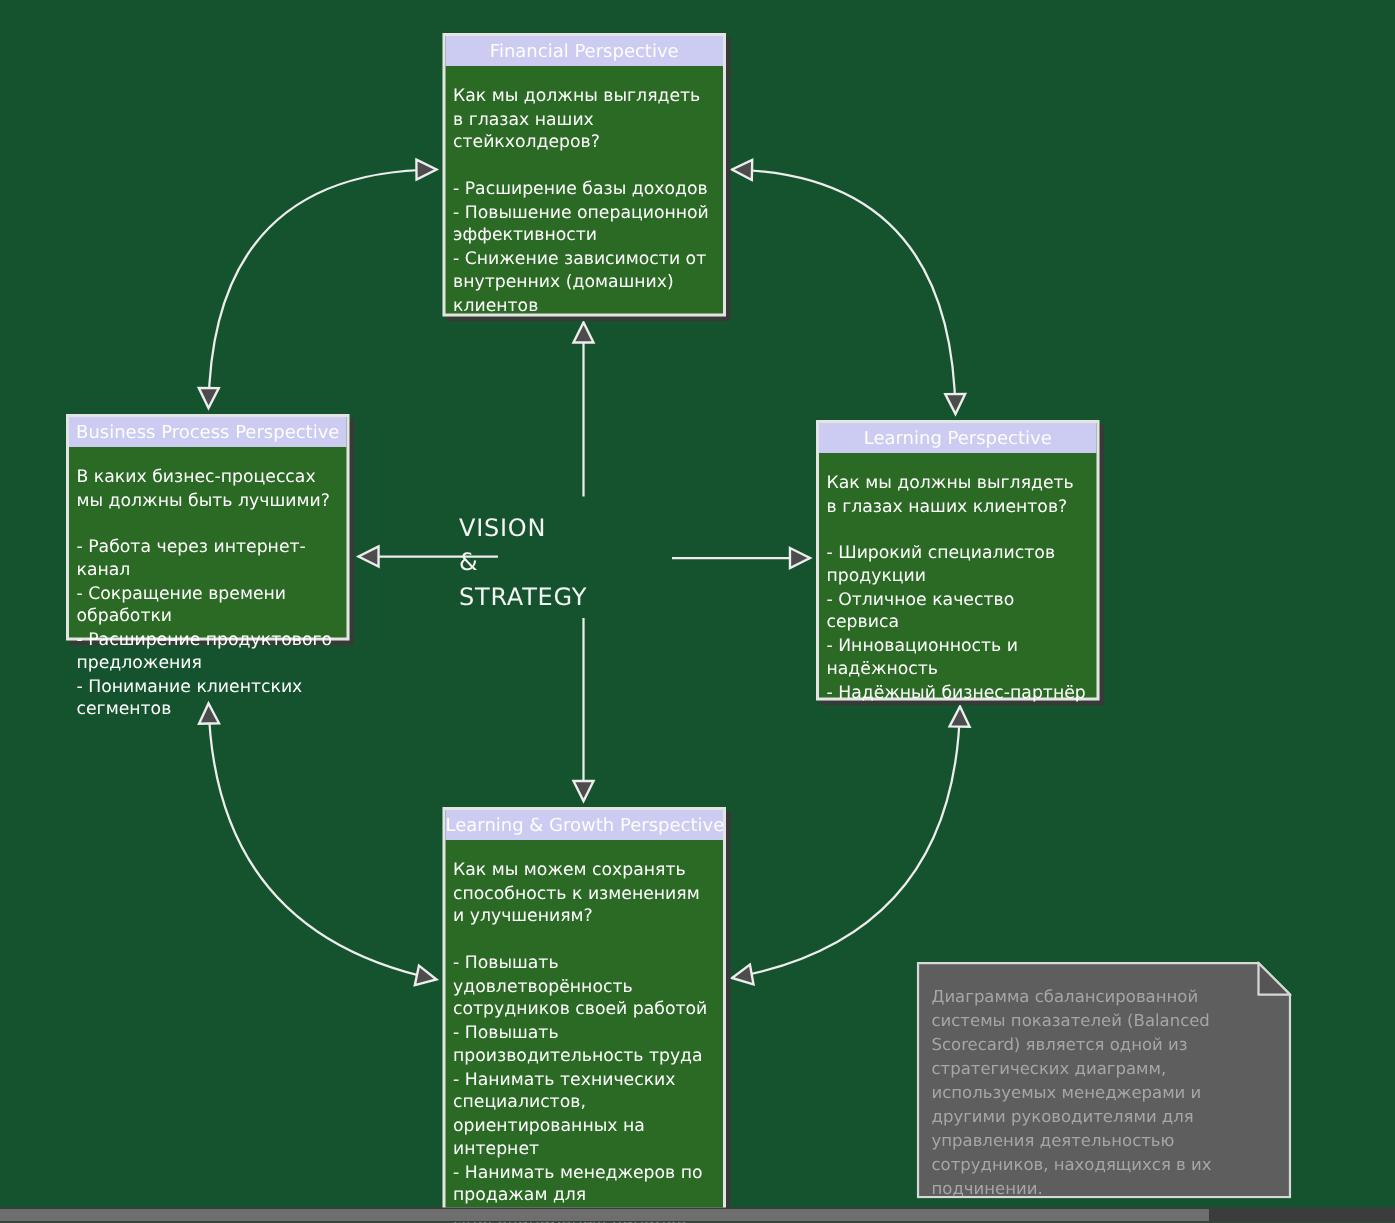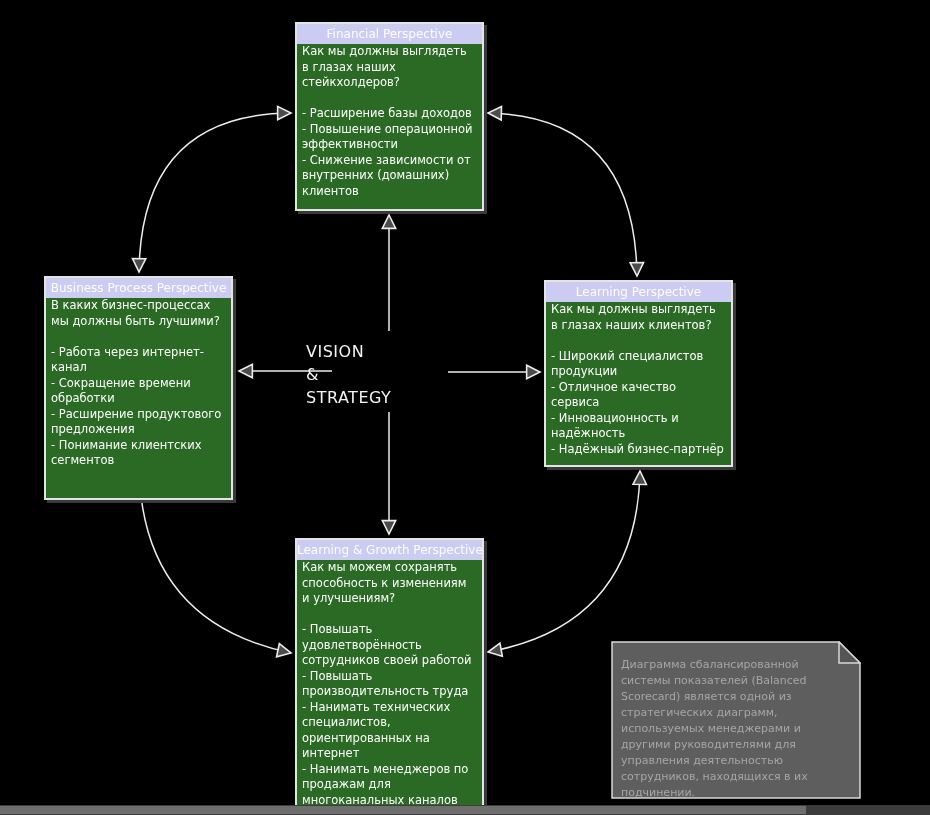--- a/index.html
+++ b/index.html
@@ -8,21 +8,21 @@
     width: 930px;
     height: 815px;
     overflow: hidden;
     background: #4c4c4c;
     font-family: "DejaVu Sans", "Liberation Sans", sans-serif;
   }
   .canvas {
     position: relative;
     width: 930px;
     height: 815px;
-    background: #000000;
+    background: #14532d;
   }
   .arrow-layer {
     position: absolute;
     left: 0; top: 0;
     width: 930px; height: 815px;
   }
   .pbox {
     position: absolute;
     border: 2px solid #e4e4e4;
     box-shadow: 3px 3px 0 #393939;
@@ -36,25 +36,25 @@
     line-height: 20px;
     height: 20px;
     text-align: center;
     white-space: nowrap;
     overflow: hidden;
   }
   .pbox .bd {
     color: #ffffff;
     font-size: 11.5px;
     line-height: 15.5px;
-    padding: 0 5px;
+    padding: 12px 5px;
     white-space: pre-line;
   }
   .box-financial { left: 295px; top: 22px;  width: 189px; height: 189px; }
-  .box-business  { left: 44px;  top: 276px; width: 189px; height: 224px; }
+  .box-business  { left: 44px;  top: 276px; width: 189px; height: 151px; }
   .box-customer  { left: 544px; top: 280px; width: 189px; height: 187px; }
   .box-learning  { left: 295px; top: 538px; width: 189px; height: 269px; }
   .center-label {
     position: absolute;
     left: 306px; top: 340px;
     width: 170px;
     text-align: left;
     color: #f4f4f4;
     font-size: 16px;
     line-height: 23px;

